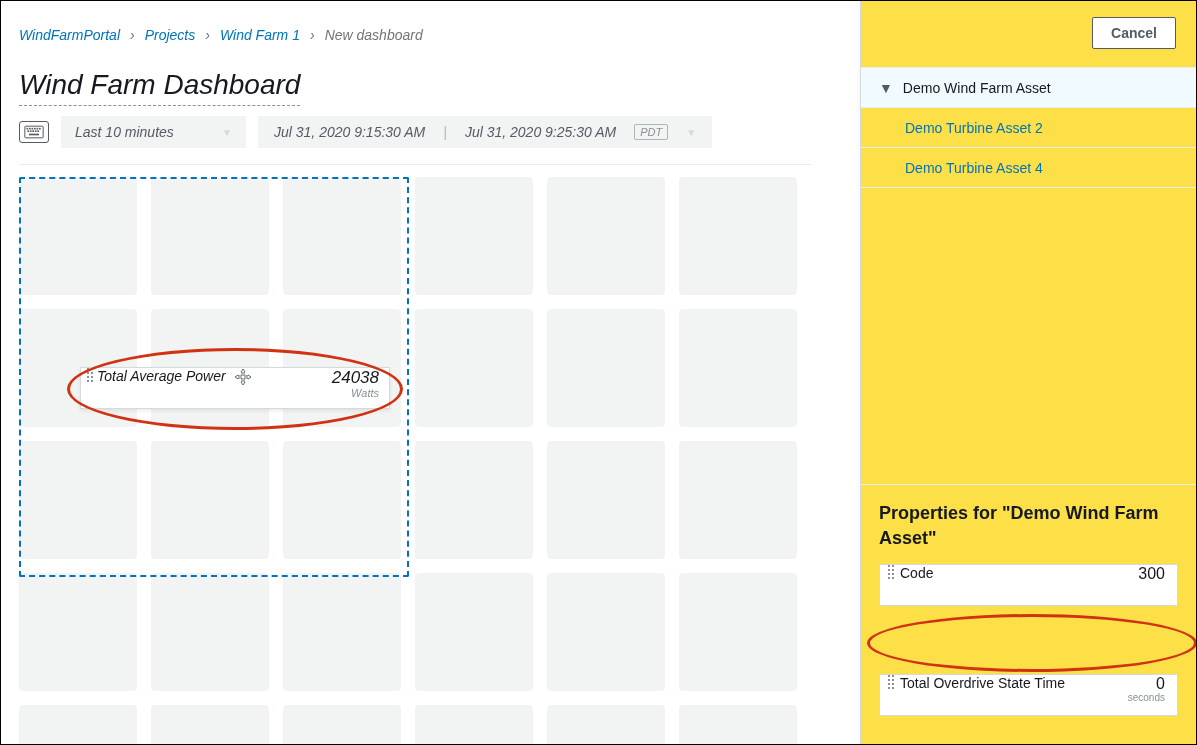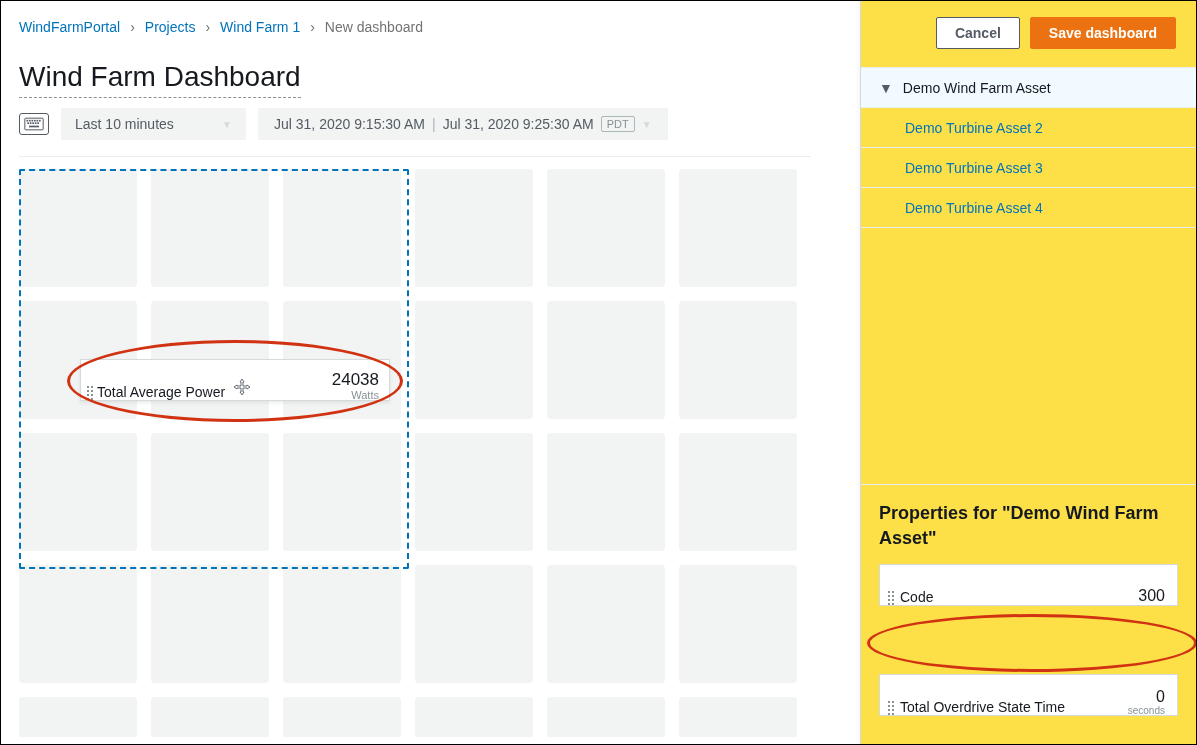--- a/index.html
+++ b/index.html
@@ -1,38 +1,38 @@
 <!DOCTYPE html>
 <html><head>
 <meta charset="utf-8">
 <style>
 * { box-sizing: border-box; margin: 0; padding: 0; }
 body { font-family: "Amazon Ember", "Helvetica Neue", Arial, sans-serif; width: 1197px; height: 745px; display: flex; background: #fff; color: #16191f; overflow: hidden; border: 1px solid #000; }
-.main-area { flex: 1; padding: 18px 22px 0 18px; overflow: hidden; position: relative; }
+.main-area { flex: 1; padding: 26px 22px 0 18px; overflow: hidden; position: relative; font-style: italic; }
 .breadcrumb { font-size: 14px; display: flex; align-items: center; gap: 10px; }
 .breadcrumb a { color: #0073bb; text-decoration: none; cursor: pointer; }
 .breadcrumb .chev { color: #687078; font-size: 14px; }
 .breadcrumb .current { color: #737373; }
 .title-row { display: flex; align-items: flex-end; margin-top: 26px; }
 .dash-title { font-size: 28px; font-weight: 400; padding-bottom: 4px; border-bottom: 1px dashed #879196; display: inline-block; }
 .time-row { display: flex; align-items: center; gap: 12px; margin-top: 10px; }
 .kbd-icon { width: 30px; height: 22px; border: 1.5px solid #545b64; border-radius: 3px; display: flex; align-items: center; justify-content: center; }
 .kbd-icon svg { width: 20px; height: 14px; }
 .time-pill, .time-range { background: #f2f3f3; border-radius: 0; height: 32px; display: flex; align-items: center; padding: 0 14px; font-size: 14px; color: #545b64; }
 .time-pill { width: 185px; justify-content: space-between; }
 .caret { color: #d5dbdb; font-size: 10px; }
-.time-range { gap: 7px; padding: 0 16px; }
+.time-range { gap: 18px; padding: 0 16px; }
 .time-range .sep { color: #aab7b8; }
 .tz-badge { border: 1px solid #aab7b8; border-radius: 2px; font-size: 11px; padding: 1px 5px; color: #879196; }
 .divider-h { height: 1px; background: #eaeded; margin-top: 16px; width: 792px; }
 .grid-wrap { margin-top: 12px; position: relative; }
 .cell-row { display: flex; gap: 14px; margin-bottom: 14px; }
 .cell { width: 118px; height: 118px; background: #f2f3f3; border-radius: 4px; }
 .drop-target { position: absolute; left: 0; top: 0; width: 390px; height: 400px; border: 2px dashed #0073bb; border-radius: 2px; pointer-events: none; }
-.drag-widget { position: absolute; left: 61px; top: 190px; width: 310px; height: 42px; background: #fff; border: 1px solid #d5dbdb; display: flex; align-items: flex-end; padding: 0 10px 0 6px; box-shadow: 0 2px 4px rgba(0,0,0,0.08); cursor: grab; }
+.drag-widget { position: absolute; left: 61px; top: 190px; width: 310px; height: 42px; background: #fff; border: 1px solid #d5dbdb; display: flex; align-items: flex-start; padding: 0 10px 0 6px; box-shadow: 0 2px 4px rgba(0,0,0,0.08); cursor: grab; }
 .drag-handle { display: flex; flex-direction: column; gap: 2px; margin-right: 8px; }
 .drag-handle span { display: block; width: 2px; height: 2px; background: #879196; box-shadow: 4px 0 #879196; }
 .drag-widget .lbl { font-size: 14px; color: #16191f; }
 .move-icon { margin-left: 8px; color: #545b64; }
 .drag-widget .val { margin-left: auto; text-align: right; }
 .drag-widget .val .num { font-size: 17px; color: #16191f; }
 .drag-widget .val .unit { font-size: 11px; color: #879196; display: block; line-height: 10px; }
 .drag-annot { position: absolute; left: 48px; top: 171px; width: 336px; height: 82px; border: 3px solid #d13212; border-radius: 50%; pointer-events: none; }
 .right-panel { width: 336px; border-left: 1px solid #d5dbdb; display: flex; flex-direction: column; box-shadow: -2px 0 4px rgba(0,0,0,0.04); background: #fde047; }
 .rp-header { display: flex; justify-content: flex-end; gap: 10px; padding: 16px 20px 18px; }
@@ -40,21 +40,21 @@
 .btn-cancel { background: #fff; border: 1px solid #545b64; color: #545b64; }
 .btn-save { background: #ec7211; border: 1px solid #ec7211; color: #fff; }
 .tree { border-top: 1px solid #eaeded; }
 .tree-row { height: 40px; display: flex; align-items: center; padding: 0 18px; font-size: 14px; border-bottom: 1px solid #eaeded; cursor: pointer; }
 .tree-row.root { background: #f1faff; color: #16191f; }
 .tree-row.root .tog { margin-right: 10px; color: #545b64; }
 .tree-row.child { color: #0073bb; padding-left: 44px; }
 .tree-fill { flex: 1; border-bottom: 1px solid #eaeded; min-height: 200px; }
 .props { padding: 16px 18px; }
 .props h3 { font-size: 18px; font-weight: 700; margin-bottom: 14px; line-height: 1.35; }
-.prop-item { border: 1px solid #d5dbdb; height: 42px; display: flex; align-items: flex-end; padding: 0 12px 0 8px; margin-bottom: 12px; cursor: grab; background: #fff; }
+.prop-item { border: 1px solid #d5dbdb; height: 42px; display: flex; align-items: flex-start; padding: 0 12px 0 8px; margin-bottom: 12px; cursor: grab; background: #fff; }
 .prop-item .dh { display: flex; flex-direction: column; gap: 2px; margin-right: 10px; }
 .prop-item .dh span { display: block; width: 2px; height: 2px; background: #879196; box-shadow: 4px 0 #879196; }
 .prop-item .pname { font-size: 14px; color: #16191f; }
 .prop-item .pval { margin-left: auto; text-align: right; }
 .prop-item .pval .n { font-size: 16px; }
 .prop-item .pval .u { font-size: 10px; color: #879196; display: block; line-height: 9px; }
 .prop-annot { position: relative; height: 56px; }
 .prop-annot .ov { position: absolute; left: -12px; top: -4px; width: 330px; height: 58px; border: 3px solid #d13212; border-radius: 50%; pointer-events: none; }
 </style>
 </head>
@@ -170,30 +170,28 @@
         <span class="unit">Watts</span>
       </div>
     </div>
     <div class="drag-annot"></div>
   </div>
 </div>
 
 <div class="right-panel">
   <div class="rp-header">
     <button class="btn btn-cancel">Cancel</button>
-    <button class="btn btn-save">Save dashboard</button>
   </div>
 
   <div class="tree">
     <div class="tree-row root">
       <span class="tog">▼</span>
       <span>Demo Wind Farm Asset</span>
     </div>
     <div class="tree-row child">Demo Turbine Asset 2</div>
-    <div class="tree-row child">Demo Turbine Asset 3</div>
     <div class="tree-row child">Demo Turbine Asset 4</div>
   </div>
   <div class="tree-fill"></div>
 
   <div class="props">
     <h3>Properties for "Demo Wind Farm Asset"</h3>
 
     <div class="prop-item">
       <div class="dh">
           <span></span>

